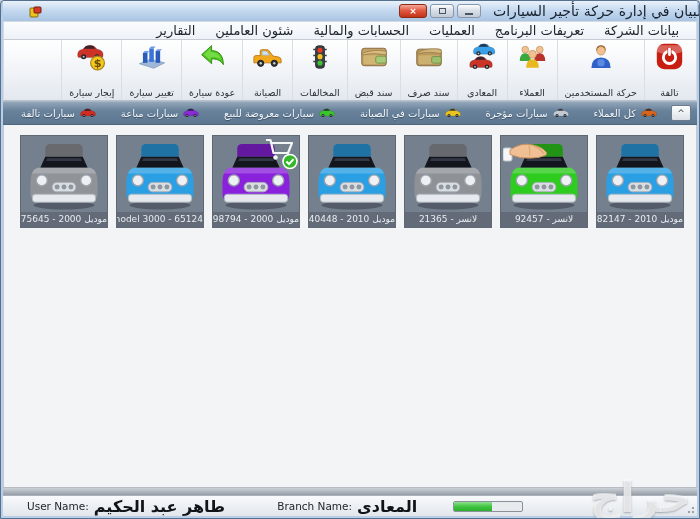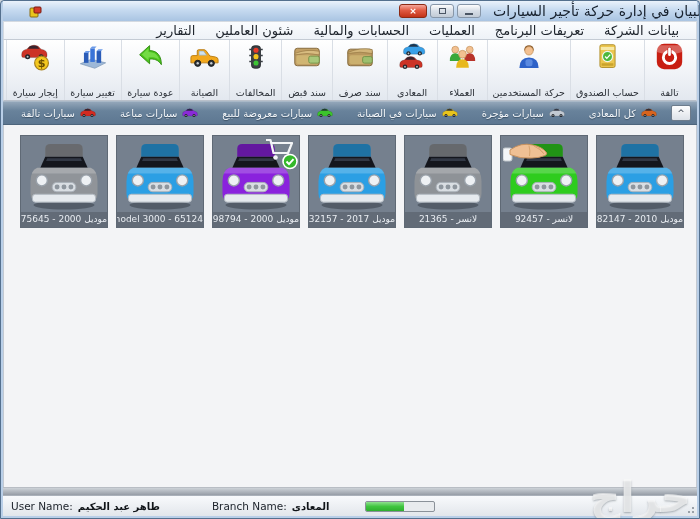--- a/index.html
+++ b/index.html
@@ -91,24 +91,24 @@
     direction:rtl;
   }
   .ov-cart{ position:absolute; top:1px; right:0px; }
   .ov-hand{ position:absolute; top:5px; left:2px; }
 
   
   .bottomstrip{ flex:0 0 8px; background:linear-gradient(#cdd2d8,#969da6); border-top:1px solid #b8bdc4; }
   .statusbar{
     flex:0 0 21px; background:linear-gradient(#f8fafc,#e2e6eb);
     border-top:1px solid #aab1ba;
-    display:flex; align-items:center; padding:0 8px; position:relative;
+    display:flex; align-items:center; padding:0 24px; position:relative;
   }
   .sb-label{ font-size:10.5px; color:#20262e; }
-  .sb-value{ font-size:10px; color:#101418; font-weight:bold; margin-left:5px; direction:rtl; }
+  .sb-value{ font-size:16px; color:#101418; font-weight:bold; margin-left:5px; direction:rtl; }
   .sb-gap{ width:52px; }
   .progress{
     width:70px; height:11px; margin-left:36px; background:#e8ebee;
     border:1px solid #8a9199; border-radius:2px; overflow:hidden;
   }
   .progress-fill{ height:100%; background:linear-gradient(#8fe08f,#3fc53f 50%,#2fae2f); }
   .grip{ position:absolute; right:2px; bottom:2px; width:10px; height:10px;
     background:
       radial-gradient(circle at 8px 8px, #9aa1a9 1px, transparent 1.4px),
       radial-gradient(circle at 8px 4px, #9aa1a9 1px, transparent 1.4px),
@@ -166,32 +166,20 @@
             <path d="M5,3.5 h22 q3,0 3,3 v4.5 q-14,5 -28,0 v-4.5 q0,-3 3,-3z" fill="#fff" opacity=".3"></path>
             <circle cx="16" cy="17" r="6.8" fill="none" stroke="#fff" stroke-width="3.2"></circle>
             <rect x="13.8" y="5.5" width="4.4" height="10.5" rx="2.2" fill="#c81e12"></rect>
             <rect x="14.5" y="6" width="3" height="9.5" rx="1.5" fill="#fff"></rect>
           </svg>
         </span>
         <span class="tb-label">تالفة</span>
       </div>
       <div class="tb-btn">
         <span class="tb-ico">
-          <svg width="27" height="29" viewBox="0 0 32 32">
-            <rect x="7" y="2" width="18" height="27" rx="2" fill="#ecc64f" stroke="#a8861e"></rect>
-            <path d="M8,6.5 h16" stroke="#f7e9a8" stroke-width="3.5"></path>
-            <rect x="9" y="24" width="14" height="3" fill="#c9a32c"></rect>
-            <circle cx="16" cy="16" r="6" fill="#4db83c" stroke="#eef5ea" stroke-width="1.4"></circle>
-            <path d="M13.2,16 l2,2.2 4,-4.4" stroke="#fff" stroke-width="1.6" fill="none"></path>
-          </svg>
-        </span>
-        <span class="tb-label">حساب الصندوق</span>
-      </div>
-      <div class="tb-btn">
-        <span class="tb-ico">
           <svg width="28" height="29" viewBox="0 0 32 32">
             <path d="M10.5,8.5 a5.5,5.5 0 0 1 11,0 l-2,3 h-7z" fill="#8a5a2a"></path>
             <circle cx="16" cy="9.5" r="4.8" fill="#f2c091" stroke="#c08c52" stroke-width=".8"></circle>
             <path d="M5,29 q0,-12 11,-12 q11,0 11,12 z" fill="#2e62c8"></path>
             <rect x="12" y="19" width="8" height="8" rx="2.5" fill="#5b8ae0"></rect>
           </svg>
         </span>
         <span class="tb-label">حركة المستخدمين</span>
       </div>
       <div class="tb-btn">
@@ -326,21 +314,21 @@
           <span class="tab-ico">
             <svg width="16" height="10" viewBox="0 0 32 20">
               <path d="M1,12 q0,-5 6,-6 l3.5,-3.5 q5.5,-2.5 10,0 L24,6 q7,1 7,6 v2 q0,2 -2.5,2 h-25 q-2.5,0 -2.5,-2z" fill="#d8641e" stroke="rgba(0,0,0,.3)" stroke-width=".8"></path>
               <path d="M8,5.5 l2.8,-2.8 q4.8,-2 8.6,0 l2.8,2.8z" fill="#1c2230" opacity=".85"></path>
               <circle cx="8" cy="15" r="3" fill="#23262b"></circle>
               <circle cx="24" cy="15" r="3" fill="#23262b"></circle>
               <circle cx="8" cy="15" r="1.2" fill="#c0c5cb"></circle>
               <circle cx="24" cy="15" r="1.2" fill="#c0c5cb"></circle>
             </svg>
           </span>
-          <span class="tab-label">كل المعادى</span>
+          <span class="tab-label">كل العملاء</span>
         </div>
         <div class="tab">
           <span class="tab-ico">
             <svg width="16" height="10" viewBox="0 0 32 20">
               <path d="M1,12 q0,-5 6,-6 l3.5,-3.5 q5.5,-2.5 10,0 L24,6 q7,1 7,6 v2 q0,2 -2.5,2 h-25 q-2.5,0 -2.5,-2z" fill="#c2cad3" stroke="rgba(0,0,0,.3)" stroke-width=".8"></path>
               <path d="M8,5.5 l2.8,-2.8 q4.8,-2 8.6,0 l2.8,2.8z" fill="#1c2230" opacity=".85"></path>
               <circle cx="8" cy="15" r="3" fill="#23262b"></circle>
               <circle cx="24" cy="15" r="3" fill="#23262b"></circle>
               <circle cx="8" cy="15" r="1.2" fill="#c0c5cb"></circle>
               <circle cx="24" cy="15" r="1.2" fill="#c0c5cb"></circle>
@@ -488,21 +476,21 @@
               <path d="M12,27 h54 q4,1.5 5.8,6 h-65.6 q1.8,-4.5 5.8,-6z" fill="#fff" opacity=".2"></path>
               <circle cx="16.5" cy="40" r="5.6" fill="#eef1f4" stroke="#9aa2ab" stroke-width="1.4"></circle>
               <circle cx="61.5" cy="40" r="5.6" fill="#eef1f4" stroke="#9aa2ab" stroke-width="1.4"></circle>
               <rect x="27" y="42" width="24" height="9.5" rx="4.7" fill="#d9dee3" stroke="#aab1b9"></rect>
               <circle cx="32" cy="46.7" r="2.5" fill="#8e969e"></circle>
               <circle cx="39" cy="46.7" r="2.5" fill="#8e969e"></circle>
               <circle cx="46" cy="46.7" r="2.5" fill="#8e969e"></circle>
               <path d="M10,54 h58 q3,0 3,3 v2 q0,3 -3,3 h-58 q-3,0 -3,-3 v-2 q0,-3 3,-3z" fill="#e6eaee" stroke="#b2b9c1"></path>
             </svg>
           </div>
-          <div class="car-label">موديل 2017 - 32157</div>
+          <div class="car-label">موديل 2010 - 40448</div>
         </div>
         <div class="car-tile">
           <div class="car-img">
             <svg width="78" height="71" viewBox="0 0 78 72">
               <ellipse cx="39" cy="65" rx="31" ry="4.5" fill="rgba(20,25,35,.35)"></ellipse>
               <path d="M25,3 h28 q5,0 5,5 v8 h-38 v-8 q0,-5 5,-5z" fill="#8e9297"></path>
               <path d="M25,3 h28 q5,0 5,5 v8 h-38 v-8 q0,-5 5,-5z" fill="#000" opacity=".28"></path>
               <path d="M20,16 h38 l5,11 h-48z" fill="#14161d"></path>
               <path d="M22,17.5 h34 l1.2,2.8 h-36.4z" fill="#3a4150" opacity=".8"></path>
               <path d="M12,27 h54 q7,2.5 7,14 v12 q0,8 -7,8 h-54 q-7,0 -7,-8 v-12 q0,-11.5 7,-14z" fill="#8e9297"></path>

